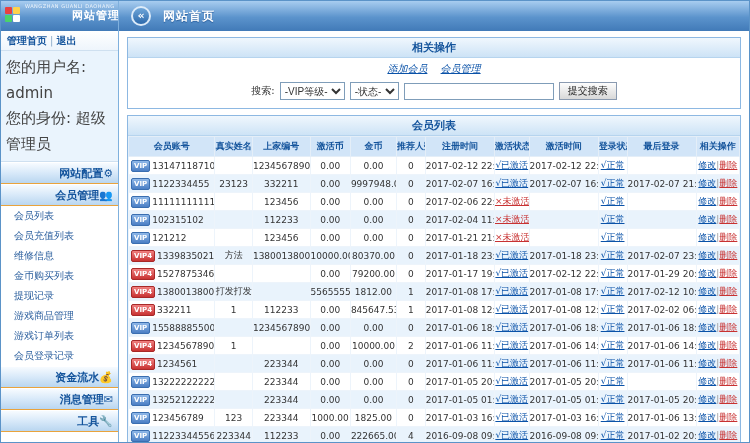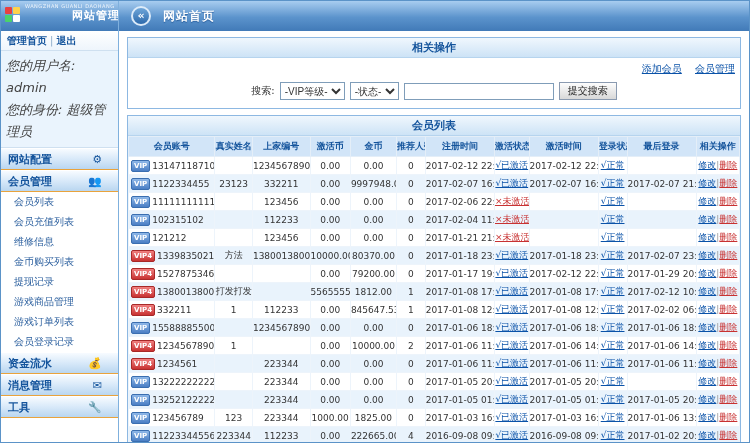--- a/index.html
+++ b/index.html
@@ -12,36 +12,36 @@
   .logo-area { height:30px; background:linear-gradient(180deg,#a8cdf0,#5b93cc 55%,#417ab8); color:#fff; padding:2px 2px 2px 24px; position:relative; flex:0 0 30px; }
   .logo-icon { position:absolute; left:4px; top:6px; width:16px; height:16px; display:grid; grid-template-columns:7px 7px; grid-template-rows:7px 7px; gap:1px; }
   .logo-icon i { display:block; border-radius:1px; }
   .logo-icon i:nth-child(1){background:#e84040;} .logo-icon i:nth-child(2){background:#ffd24a;}
   .logo-icon i:nth-child(3){background:#4ad26a;} .logo-icon i:nth-child(4){background:#ffffff;}
   .logo-sub { font-size:5px; line-height:6px; letter-spacing:.5px; opacity:.85; white-space:nowrap; overflow:hidden; }
   .logo-text { font-size:11px; font-weight:bold; letter-spacing:1px; line-height:14px; white-space:nowrap;margin-left:47px; }
   .side-top-links { flex:0 0 20px; height:20px; line-height:20px; padding-left:6px; background:linear-gradient(180deg,#ffffff,#eef5fc); border-bottom:1px solid #cfe0f0; color:#14549c; font-weight:bold; font-size:10px; }
   .side-top-links a { color:#14549c; text-decoration:none; cursor:pointer; }
   .side-top-links .sep { color:#8aa9c8; margin:0 3px; font-weight:normal; }
-  .user-info { background:#eaf4fd; padding:4px 5px; font-size:13px; color:#444; border-bottom:1px solid #cfe0f0; line-height:1.7; flex:0 0 auto;font-style:italic; }
+  .user-info { background:#eaf4fd; padding:4px 5px; font-size:15px; color:#444; border-bottom:1px solid #cfe0f0; line-height:1.7; flex:0 0 auto; }
   .menu { flex:1; overflow:hidden; }
-  .menu-bar { height:22px; line-height:21px; padding:0 16px 0 7px; background:linear-gradient(180deg,#f7fbff,#d8e9f9 50%,#b9d6f0); border-top:1px solid #ffffff; border-bottom:1px solid #e9a33c; color:#14549c; font-weight:bold; font-size:11px; display:flex; justify-content:space-between; align-items:center; cursor:pointer; }
+  .menu-bar { height:22px; line-height:21px; padding:0 5px 0 7px; background:linear-gradient(180deg,#f7fbff,#d8e9f9 50%,#b9d6f0); border-top:1px solid #ffffff; border-bottom:1px solid #e9a33c; color:#14549c; font-weight:bold; font-size:11px; display:flex; justify-content:flex-end; align-items:center; cursor:pointer; }
   .menu-icon { font-size:11px; line-height:11px; }
   .submenu-item { padding:3px 4px 3px 13px; font-size:10px; color:#2b5f9e; cursor:pointer; background:#fff; }
 
   
   .main { flex:1; display:flex; flex-direction:column; background:#fff; min-width:0; }
   .topbar { flex:0 0 30px; height:30px; background:linear-gradient(180deg,#a8cdf0,#5b93cc 55%,#417ab8); display:flex; align-items:center; padding-left:12px; gap:12px; }
   .back-btn { width:20px; height:20px; border-radius:50%; background:linear-gradient(180deg,#6fa6d9,#2d6aac); border:2px solid #dcebf9; color:#fff; text-align:center; line-height:16px; font-weight:bold; font-size:11px; cursor:pointer; }
   .topbar-title { color:#fff; font-weight:bold; font-size:12px; letter-spacing:1px; text-shadow:0 1px 1px #2a5f9e; }
   .content { flex:1; padding:6px 8px 0 8px; overflow:hidden; display:flex; flex-direction:column; }
 
   .panel { border:1px solid #8db8e2; margin-bottom:6px; background:#fff; }
   .panel-header { height:20px; line-height:19px; text-align:center; background:linear-gradient(180deg,#f0f7fd,#cde3f6); color:#14549c; font-weight:bold; font-size:11px; border-bottom:1px solid #b6d4ee; }
-  .ops-links { text-align:right; padding:4px 0 1px; font-size:10px; }
+  .ops-links { text-align:center; padding:4px 0 1px; font-size:10px;font-style:italic; }
   .ops-links a { color:#0a52a8; text-decoration:underline; margin:0 5px; cursor:pointer; }
   .search-row { display:flex; justify-content:center; align-items:center; gap:5px; padding:5px 0 8px; font-size:10px; color:#333; }
   .search-row select { font-size:10px; height:18px; border:1px solid #7f9db9; background:#fff; color:#333; }
   .search-row input[type="text"] { width:150px; height:17px; border:1px solid #7f9db9; font-size:10px; padding:0 2px; }
   .search-row button { padding:1px 8px; height:18px; background:linear-gradient(180deg,#fdfdfd,#d8d8d8); border:1px solid #8a9ab0; font-size:10px; cursor:pointer; color:#222; }
 
   table { width:100%; border-collapse:collapse; font-size:9px; table-layout:fixed; }
   th { background:#d2e5f8; color:#14549c; padding:3px 0; border:1px solid #e4eef8; font-weight:bold; white-space:nowrap; overflow:hidden;margin-top:36px; }
   td { padding:2px 0; text-align:center; border:1px solid #edf4fb; color:#333; white-space:nowrap; overflow:hidden; }
   tbody tr:nth-child(even) { background:#e9f3fc; }

